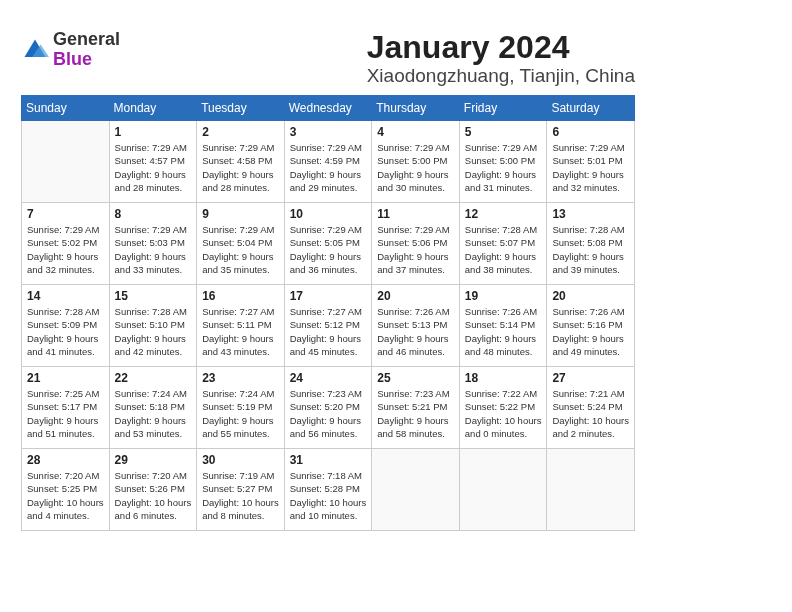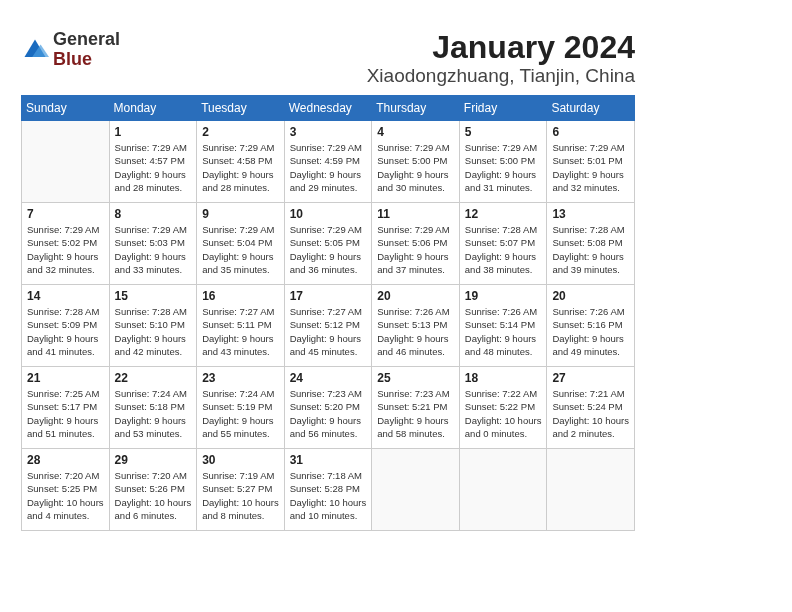--- a/index.html
+++ b/index.html
@@ -26,27 +26,26 @@
       display: flex;
       align-items: center;
       gap: 4px;
     }
     .logo-text {
       font-size: 18px;
       font-weight: bold;
       line-height: 1.1;
     }
     .logo-general { color: #333; }
-    .logo-blue { color: #7f1d1d; }
+    .logo-blue { color: #a21caf; }
     .logo-icon {
       width: 28px;
       height: 28px;
     }
     .title-block {
-      text-align: right;
     }
     .month-title {
       font-size: 32px;
       font-weight: bold;
       color: #222;
       line-height: 1.1;
     }
     .location {
       font-size: 19px;
       color: #444;

